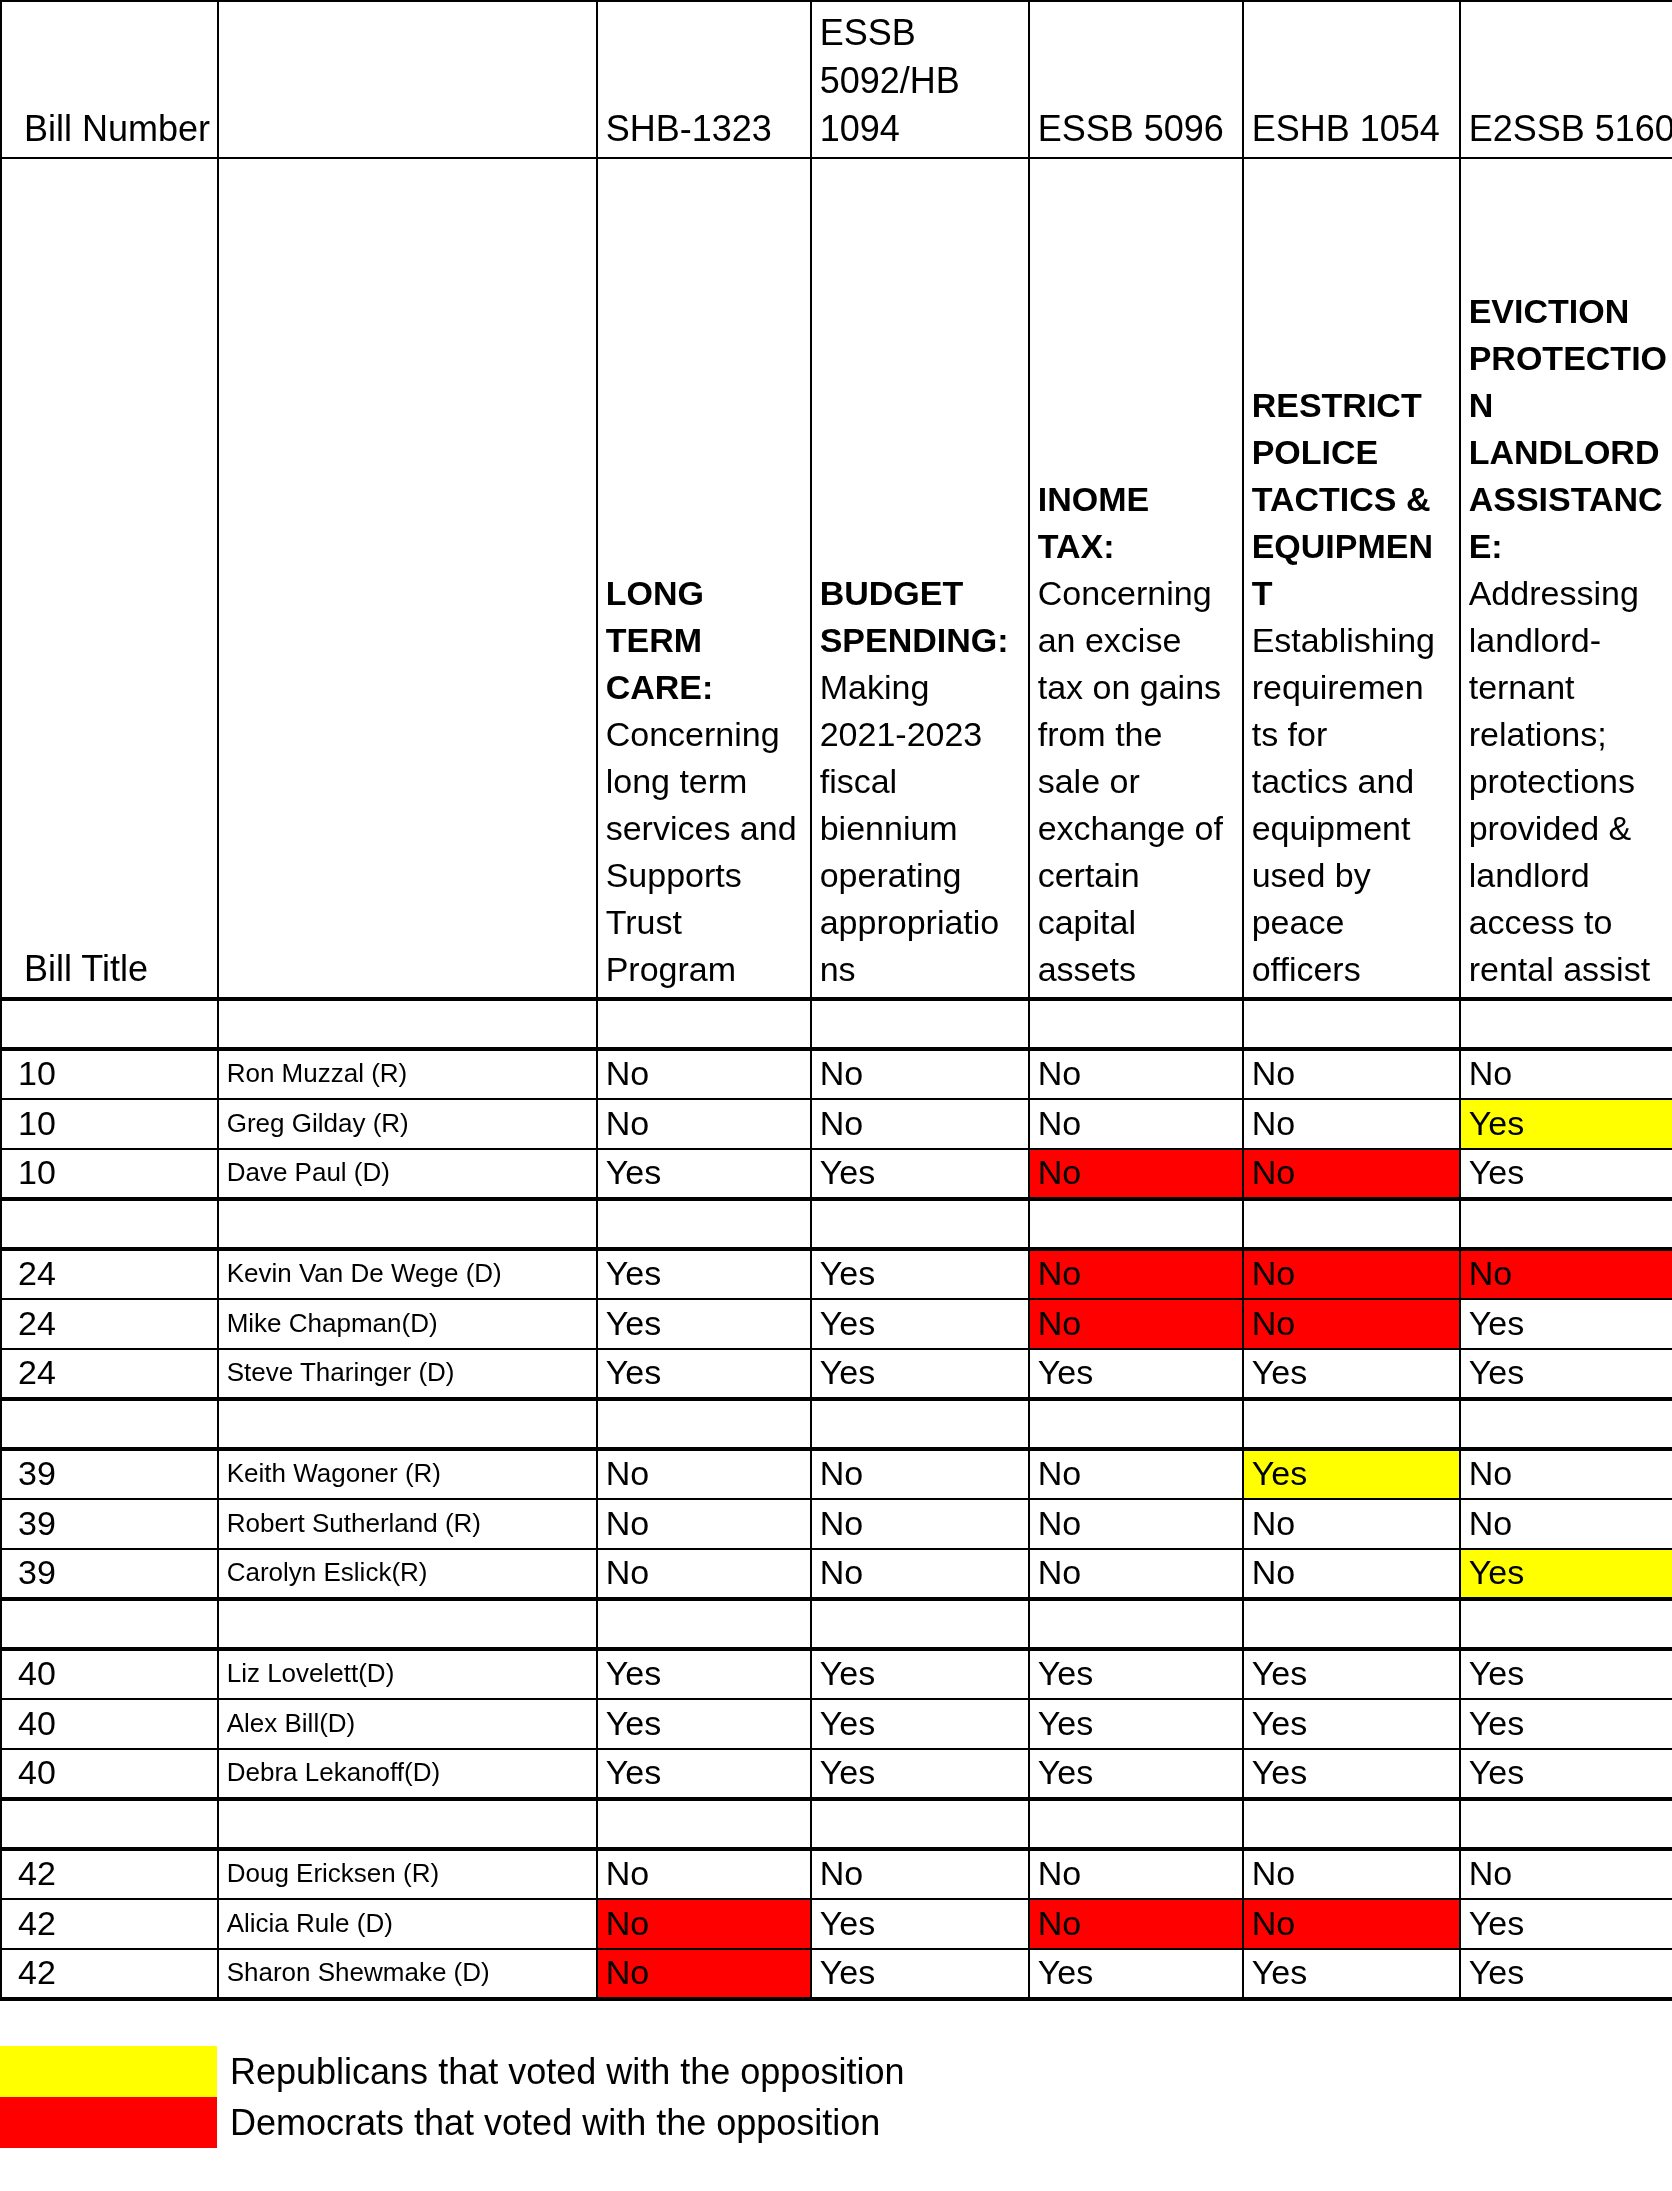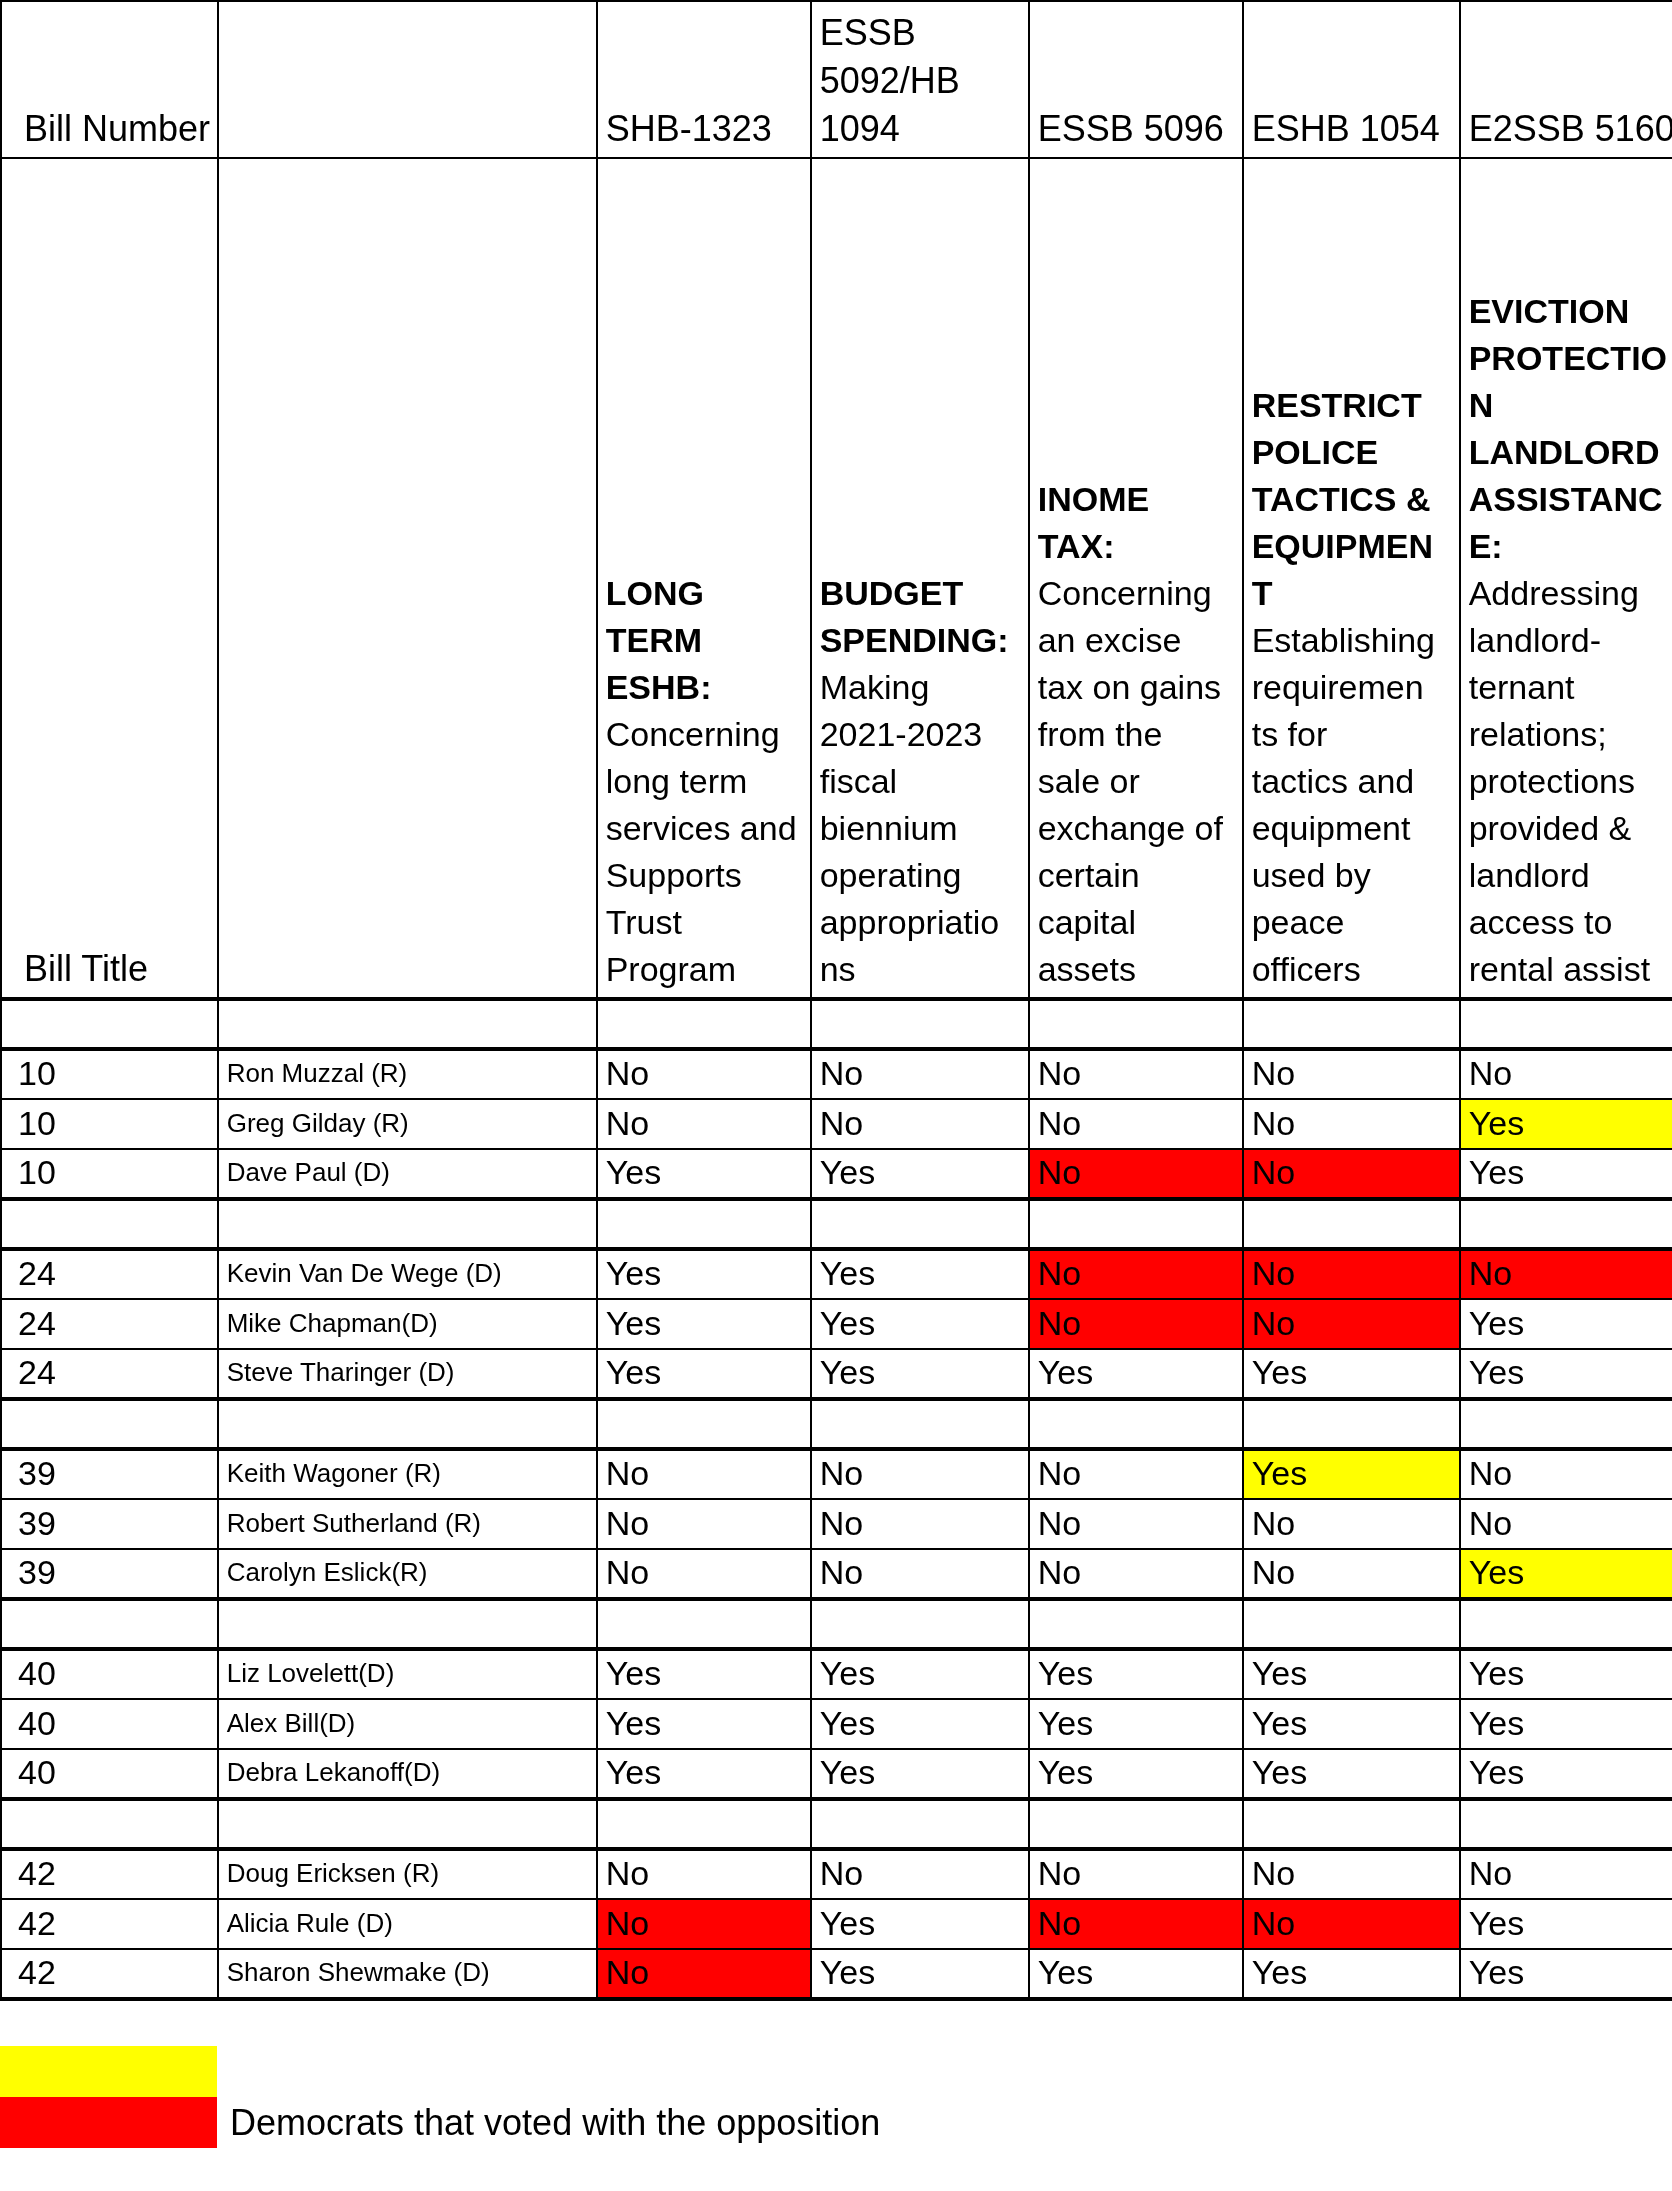--- a/index.html
+++ b/index.html
@@ -71,21 +71,21 @@
       <td class="c-billnum">ESHB 1054</td>
       <td class="c-billnum">E2SSB 5160</td>
     </tr>
 
     <tr class="r-title">
       <td class="c-rowlabel">Bill Title</td>
       <td></td>
       <td class="c-title">
         <span class="head">LONG
 TERM
-ESHB:</span>
+CARE:</span>
             <span class="body">Concerning
 long term
 services and
 Supports
 Trust
 Program</span>
       </td>
       <td class="c-title">
         <span class="head">BUDGET
 SPENDING:</span>
@@ -326,20 +326,21 @@
           <td class="c-vote">Yes</td>
           <td class="c-vote">Yes</td>
           <td class="c-vote">Yes</td>
         </tr>
       </tbody>
   </table>
 
   <div class="legend">
     <div class="legend-row">
       <div class="swatch" style="background: rgb(255, 255, 0);"></div>
+      <div class="legend-text">Republicans that voted with the opposition</div>
     </div>
     <div class="legend-row">
       <div class="swatch" style="background: rgb(255, 0, 0);"></div>
       <div class="legend-text">Democrats that voted with the opposition</div>
     </div>
   </div>
 
 </div>
 
 

